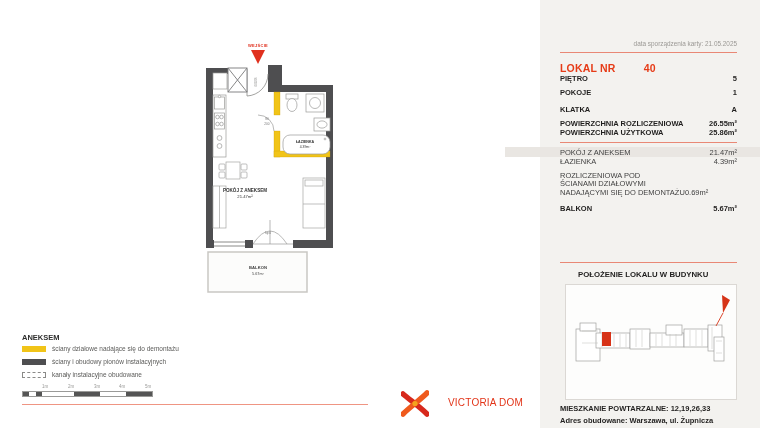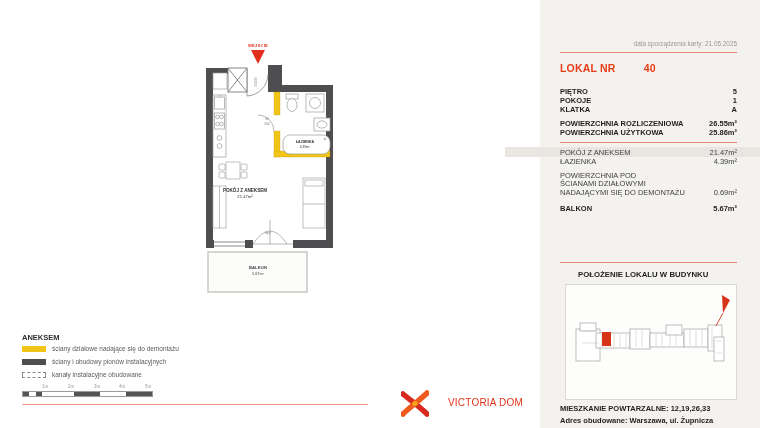--- a/index.html
+++ b/index.html
@@ -181,25 +181,25 @@
     <div class="stripe"></div>
 
     <div class="datetxt">data sporządzenia karty: 21.05.2025</div>
     <div class="redline" style="top:52px;"></div>
 
     <div class="lokal">
       <span>LOKAL NR</span>
       <span>40</span>
     </div>
 
-    <div class="prow fs75 b" style="top:87px;">
+    <div class="prow fs75 b" style="top:74px;">
       <span>PIĘTRO</span>
       <span>5</span>
     </div>
-    <div class="prow fs75 b" style="top:96px;">
+    <div class="prow fs75 b" style="top:88px;">
       <span>POKOJE</span>
       <span>1</span>
     </div>
     <div class="prow fs75 b" style="top:105px;">
       <span>KLATKA</span>
       <span>A</span>
     </div>
 
     <div class="prow fs75 b" style="top:119px;">
       <span>POWIERZCHNIA ROZLICZENIOWA</span>
@@ -215,23 +215,23 @@
     <div class="prow fs75 reg" style="top:148px;">
       <span>POKÓJ Z ANEKSEM</span>
       <span>21.47m²</span>
     </div>
     <div class="prow fs75 reg" style="top:157px;">
       <span>ŁAZIENKA</span>
       <span>4.39m²</span>
     </div>
 
     <div class="abs reg" style="left:20px;top:172px;width:177px;font-size:7.5px;line-height:8.3px;">
-      <div>POWIERZCHNIA POD</div>
+      <div>ROZLICZENIOWA POD</div>
       <div>ŚCIANAMI DZIAŁOWYMI</div>
-      <div style="display:flex;justify-content:space-between;">
+      <div style="display:flex;justify-content:flex-start;">
         <span>NADAJĄCYMI SIĘ DO DEMONTAŻU</span>
         <span>0.69m²</span>
       </div>
     </div>
 
     <div class="prow fs75 b" style="top:204px;">
       <span>BALKON</span>
       <span>5.67m²</span>
     </div>
 

